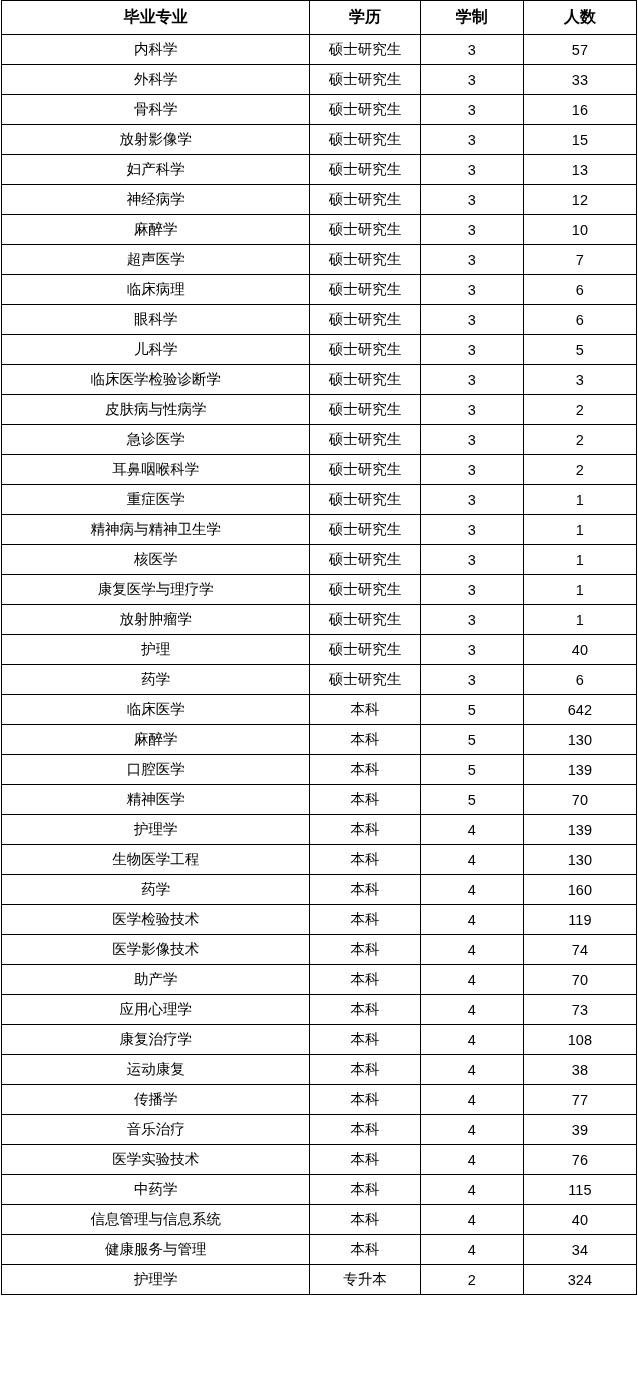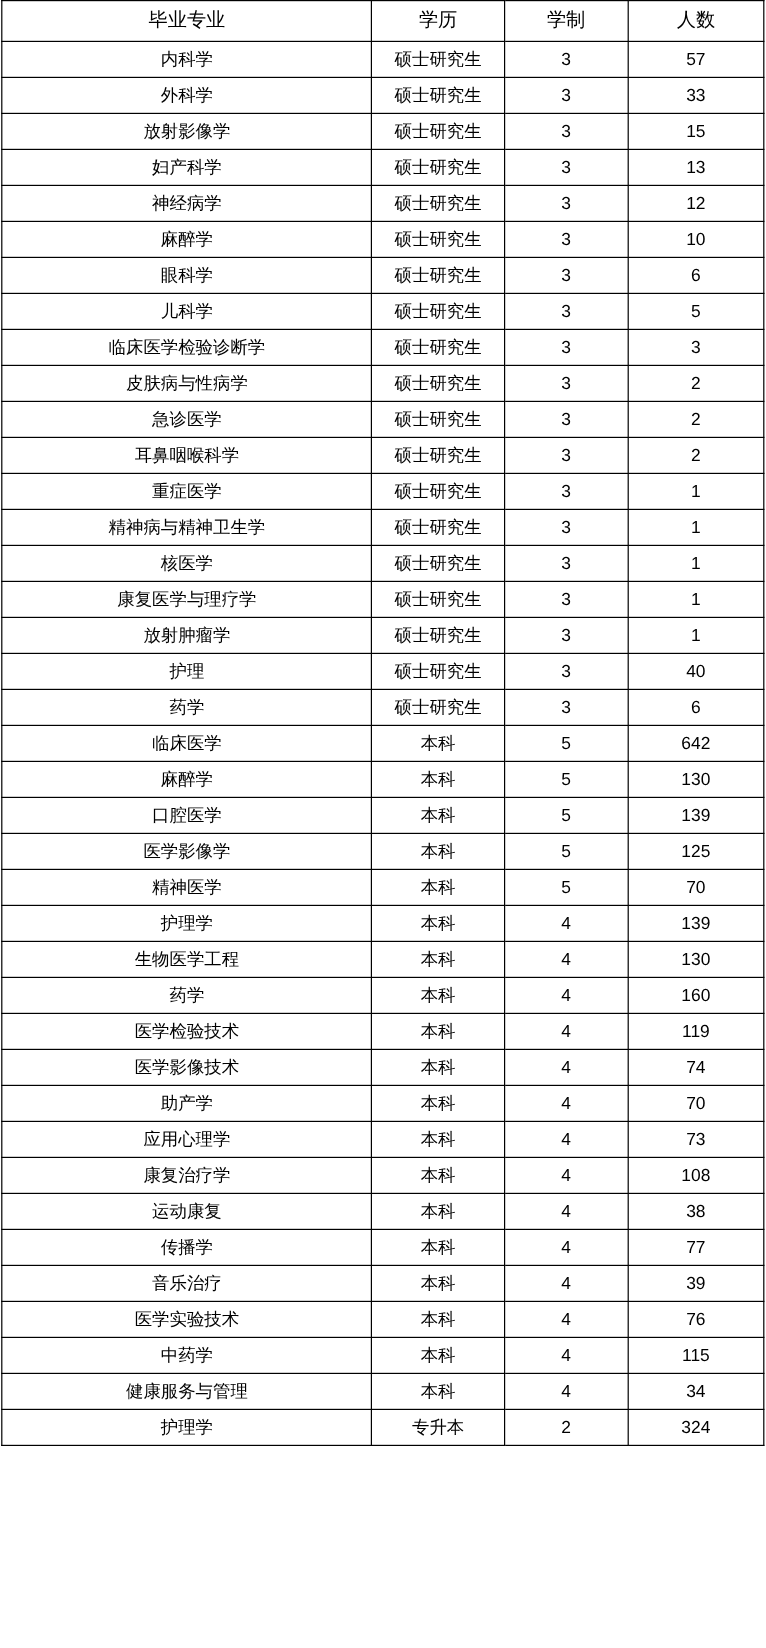--- a/index.html
+++ b/index.html
@@ -28,21 +28,21 @@
     text-align: center;
     vertical-align: middle;
     color: #000000;
     font-size: 14.5px;
     height: 29px;
     padding: 0 2px;
     overflow: hidden;
     white-space: nowrap;
   }
   table.grad-table th {
-    font-weight: normal;
+    font-weight: bold;
     font-size: 16px;
     height: 33px;
   }
   col.c-major { width: 308px; }
   col.c-degree { width: 110px; }
   col.c-years { width: 103px; }
   col.c-count { width: 113px; }
 </style>
 </head>
 <body>
@@ -70,20 +70,26 @@
           <td>3</td>
           <td>57</td>
         </tr>
         <tr>
           <td>外科学</td>
           <td>硕士研究生</td>
           <td>3</td>
           <td>33</td>
         </tr>
         <tr>
+          <td>骨科学</td>
+          <td>硕士研究生</td>
+          <td>3</td>
+          <td>16</td>
+        </tr>
+        <tr>
           <td>放射影像学</td>
           <td>硕士研究生</td>
           <td>3</td>
           <td>15</td>
         </tr>
         <tr>
           <td>妇产科学</td>
           <td>硕士研究生</td>
           <td>3</td>
           <td>13</td>
@@ -94,20 +100,32 @@
           <td>3</td>
           <td>12</td>
         </tr>
         <tr>
           <td>麻醉学</td>
           <td>硕士研究生</td>
           <td>3</td>
           <td>10</td>
         </tr>
         <tr>
+          <td>超声医学</td>
+          <td>硕士研究生</td>
+          <td>3</td>
+          <td>7</td>
+        </tr>
+        <tr>
+          <td>临床病理</td>
+          <td>硕士研究生</td>
+          <td>3</td>
+          <td>6</td>
+        </tr>
+        <tr>
           <td>眼科学</td>
           <td>硕士研究生</td>
           <td>3</td>
           <td>6</td>
         </tr>
         <tr>
           <td>儿科学</td>
           <td>硕士研究生</td>
           <td>3</td>
           <td>5</td>
@@ -190,26 +208,20 @@
           <td>5</td>
           <td>130</td>
         </tr>
         <tr>
           <td>口腔医学</td>
           <td>本科</td>
           <td>5</td>
           <td>139</td>
         </tr>
         <tr>
-          <td>医学影像学</td>
-          <td>本科</td>
-          <td>5</td>
-          <td>125</td>
-        </tr>
-        <tr>
           <td>精神医学</td>
           <td>本科</td>
           <td>5</td>
           <td>70</td>
         </tr>
         <tr>
           <td>护理学</td>
           <td>本科</td>
           <td>4</td>
           <td>139</td>
@@ -278,20 +290,26 @@
           <td>医学实验技术</td>
           <td>本科</td>
           <td>4</td>
           <td>76</td>
         </tr>
         <tr>
           <td>中药学</td>
           <td>本科</td>
           <td>4</td>
           <td>115</td>
+        </tr>
+        <tr>
+          <td>信息管理与信息系统</td>
+          <td>本科</td>
+          <td>4</td>
+          <td>40</td>
         </tr>
         <tr>
           <td>健康服务与管理</td>
           <td>本科</td>
           <td>4</td>
           <td>34</td>
         </tr>
         <tr>
           <td>护理学</td>
           <td>专升本</td>

